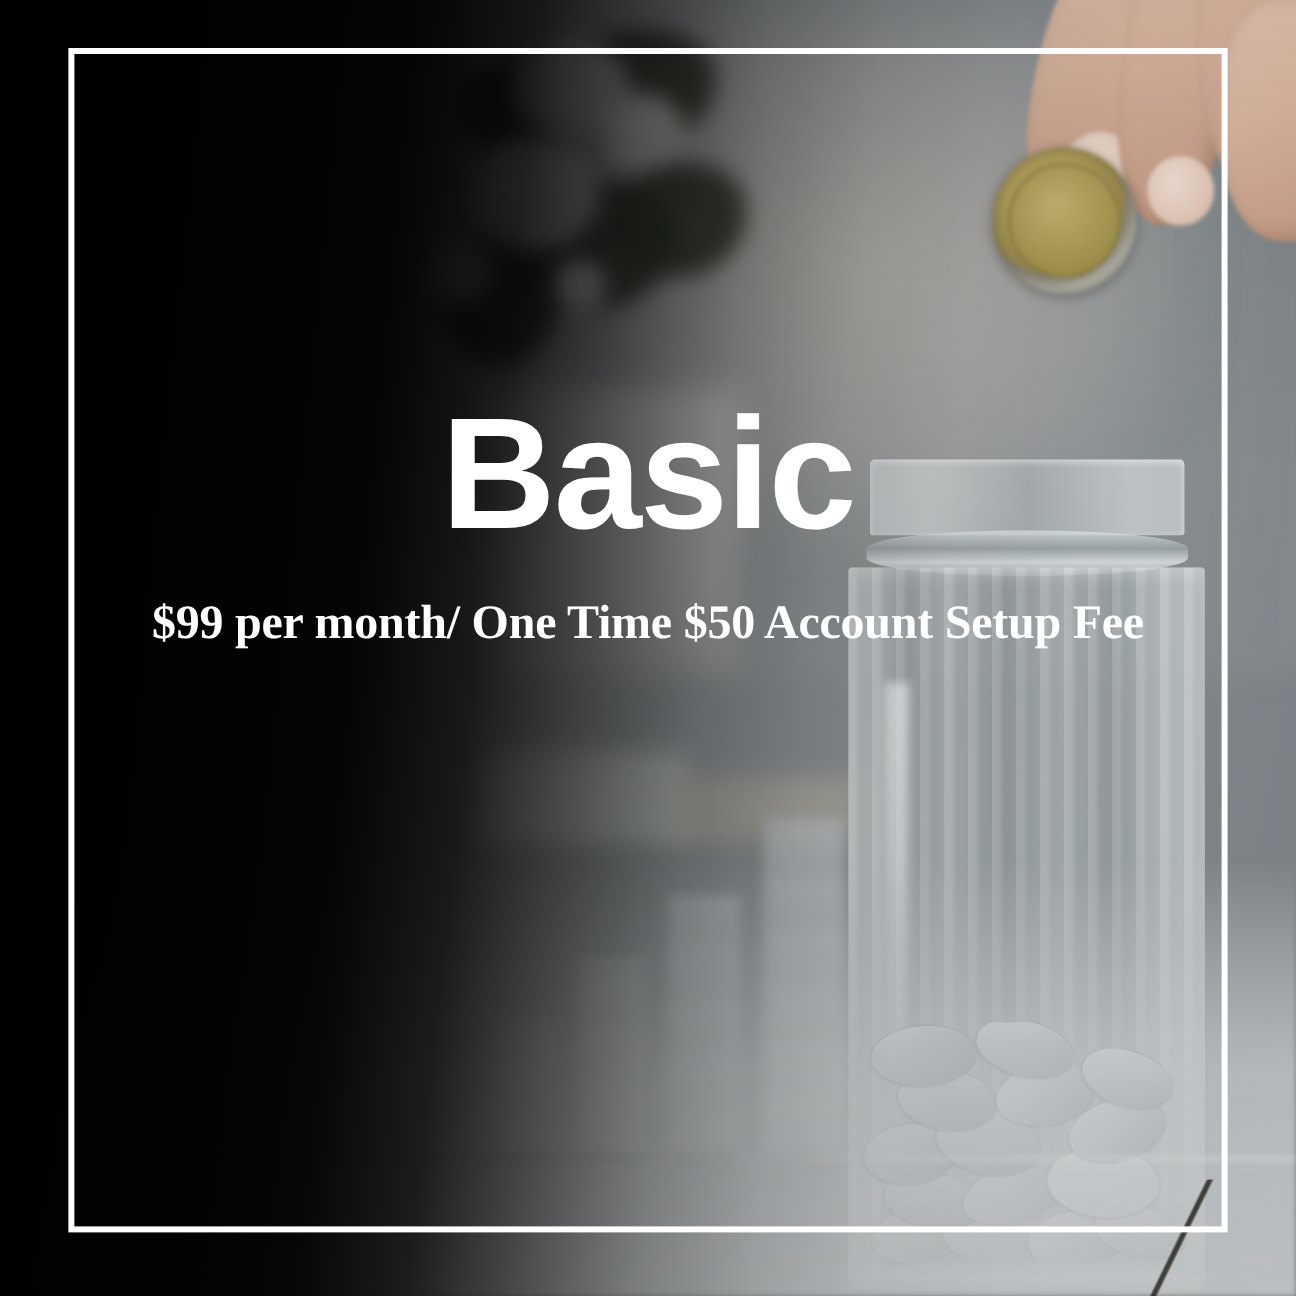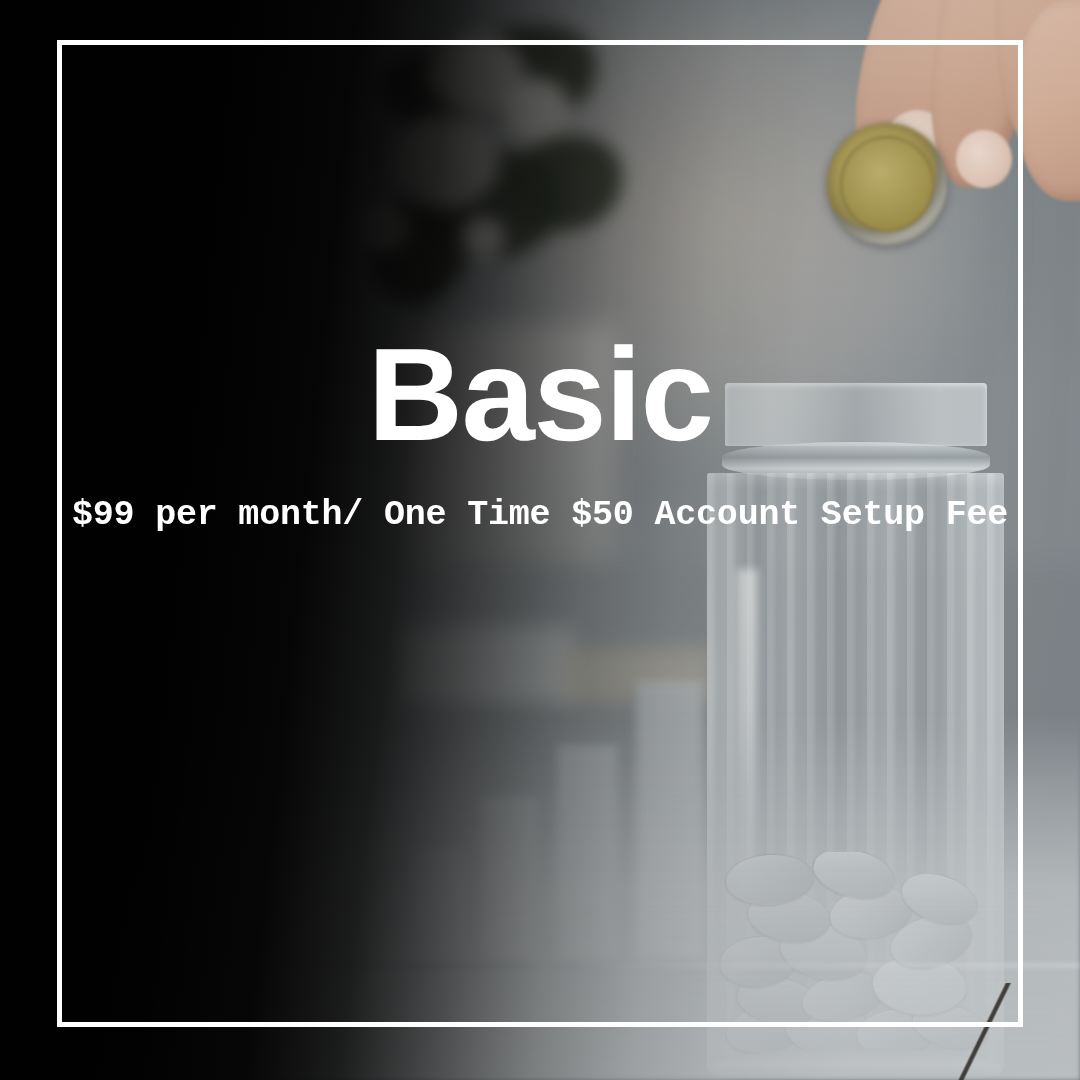--- a/index.html
+++ b/index.html
@@ -383,23 +383,23 @@
     line-height: 0.98;
     letter-spacing: -1.5px;
     margin: 0;
     text-rendering: geometricPrecision;
   }
   .title .ln {
     display: block;
   }
   .subtitle {
     color: #ffffff;
-    font-family: Liberation Mono, monospace;
+    font-family: Liberation Serif, serif;
     font-weight: bold;
-    font-size: 35px;
+    font-size: 40px;
     letter-spacing: -0.2px;
     margin: 0;
     padding-top: 36px;
     white-space: nowrap;
   }
 </style>
 </head>
 <body>
 
 <div id="card">

